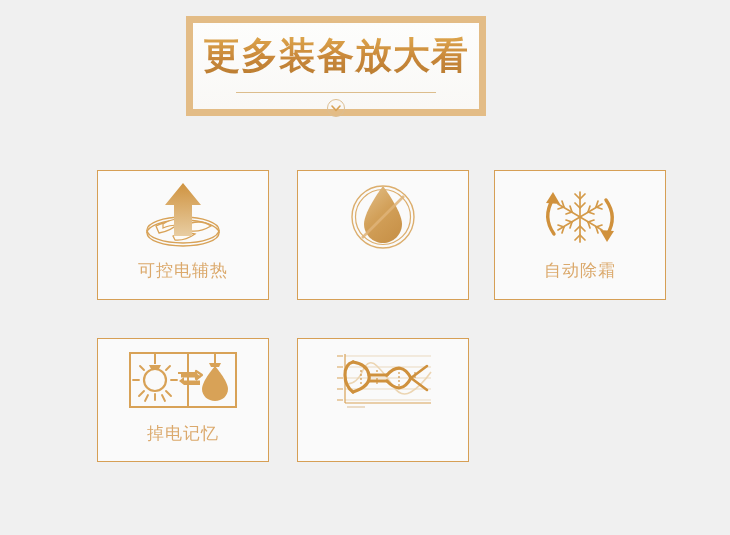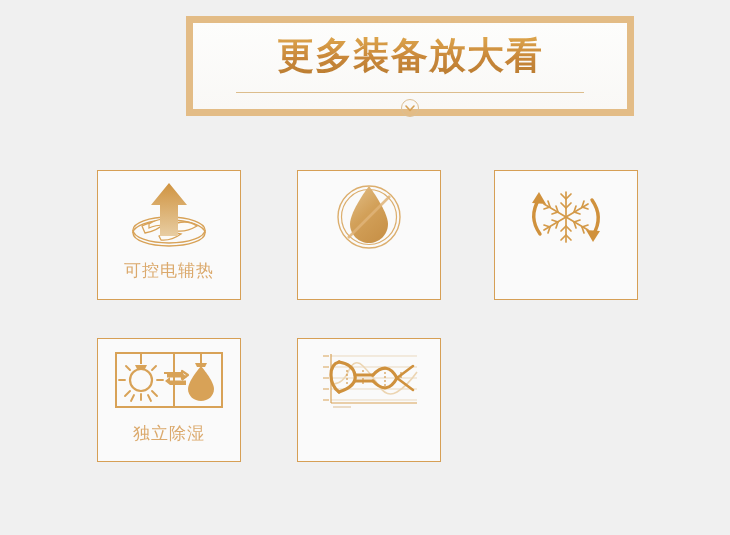--- a/index.html
+++ b/index.html
@@ -13,21 +13,21 @@
     font-family: "Liberation Sans", "DejaVu Sans", sans-serif;
     overflow: hidden;
     position: relative;
   }
 
   
   #title-banner {
     position: absolute;
     left: 186px;
     top: 16px;
-    width: 448px;
+    width: 300px;
     height: 100px;
     box-sizing: border-box;
     border: 7px solid #e3bc86;
     background: #000000;
     padding: 0;
   }
   #title-banner-inner {
     position: relative;
     width: 100%;
     height: 100%;
@@ -71,21 +71,21 @@
     box-sizing: border-box;
     display: flex;
     align-items: center;
     justify-content: center;
   }
   #banner-chevron svg { display:block; }
 
   
   .feature-card {
     position: absolute;
-    width: 144px;
+    width: 172px;
     height: 130px;
     box-sizing: border-box;
     border: 1.5px solid #d69f55;
     background: #fafafa;
   }
   .card-icon {
     position: absolute;
     left: 0;
     right: 0;
     top: 8px;
@@ -216,20 +216,21 @@
           <line x1="56" y1="30" x2="58" y2="24"></line>
       </g>
 
       <path d="M22 52 Q10 35 21 17" fill="none" stroke="#d0913c" stroke-width="3.4" stroke-linecap="round"></path>
       <path d="M21 10 L28 22 L14 21 Z" fill="#d0913c"></path>
 
       <path d="M74 18 Q86 35 75 53" fill="none" stroke="#d0913c" stroke-width="3.4" stroke-linecap="round"></path>
       <path d="M75 60 L68 48 L82 49 Z" fill="#d0913c"></path>
     </svg>
   </div>
+  <div class="card-label">自动除霜</div>
 </div>
 
 <div class="feature-card" id="card-3">
   <div class="card-icon">
     <svg width="110" height="60" viewBox="0 0 110 60">
 
       <rect x="2" y="2" width="106" height="54" fill="none" stroke="#d8a257" stroke-width="2"></rect>
 
       <line x1="27" y1="2" x2="27" y2="13" stroke="#d8a257" stroke-width="2"></line>
       <line x1="60" y1="2" x2="60" y2="56" stroke="#d8a257" stroke-width="2"></line>
@@ -250,21 +251,21 @@
       </g>
 
       <path d="M50 22 L68 22 L68 28 L74 24 L68 20 L68 22" fill="none" stroke="#d8a257" stroke-width="2.2" stroke-linejoin="round"></path>
       <path d="M53 22 L68 22 L73 26 L68 30 L68 26.5 L53 26.5 Z" fill="#d8a257"></path>
       <path d="M72 34 L56 34 L51 30 L56 26 L56 29.5 L72 29.5 Z" fill="#d8a257"></path>
 
       <path d="M81 12 L93 12 L91 16 L83 16 Z" fill="#d8a257"></path>
       <path d="M87 15 C87 15 100 30 100 38 C100 45 94 50 87 50 C80 50 74 45 74 38 C74 30 87 15 87 15 Z" fill="#d8a257"></path>
     </svg>
   </div>
-  <div class="card-label">独立除湿</div>
+  <div class="card-label">掉电记忆</div>
 </div>
 
 <div class="feature-card" id="card-4">
   <div class="card-icon">
     <svg width="104" height="62" viewBox="0 0 104 62">
 
       <g stroke="#ead9bf" stroke-width="1">
         <line x1="14" y1="6" x2="100" y2="6"></line>
         <line x1="14" y1="17" x2="100" y2="17"></line>
         <line x1="14" y1="28" x2="100" y2="28"></line>

